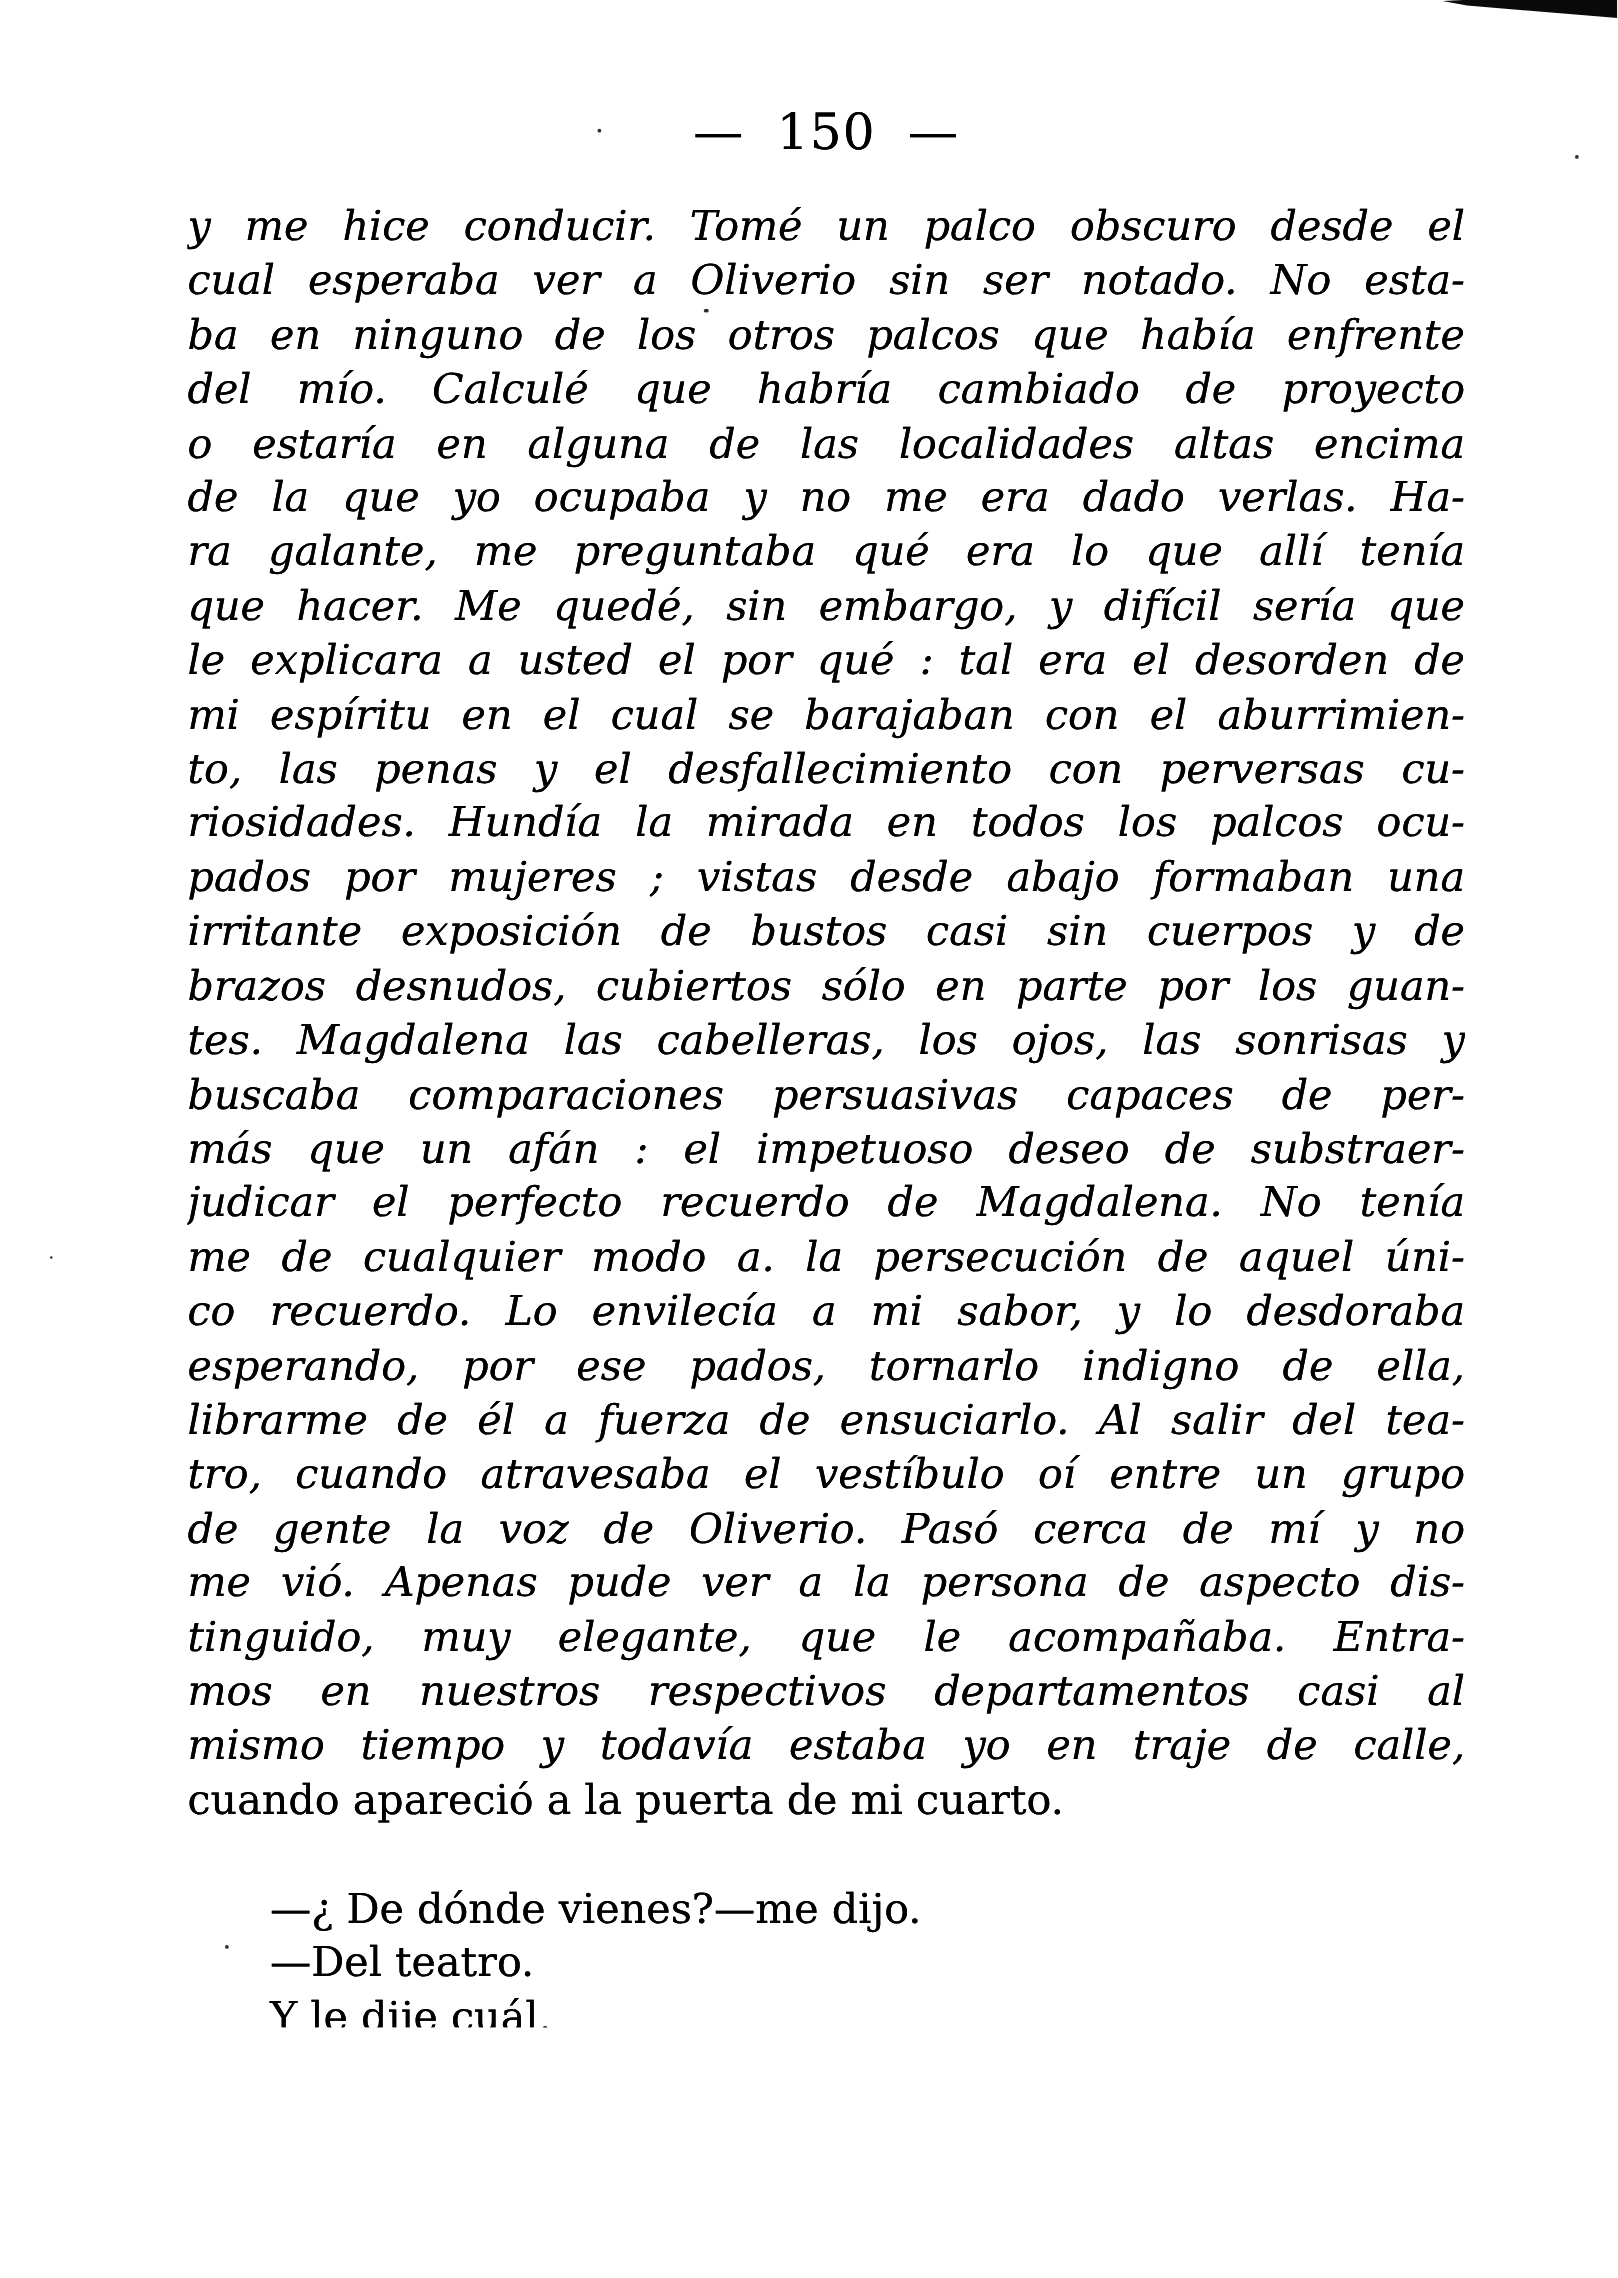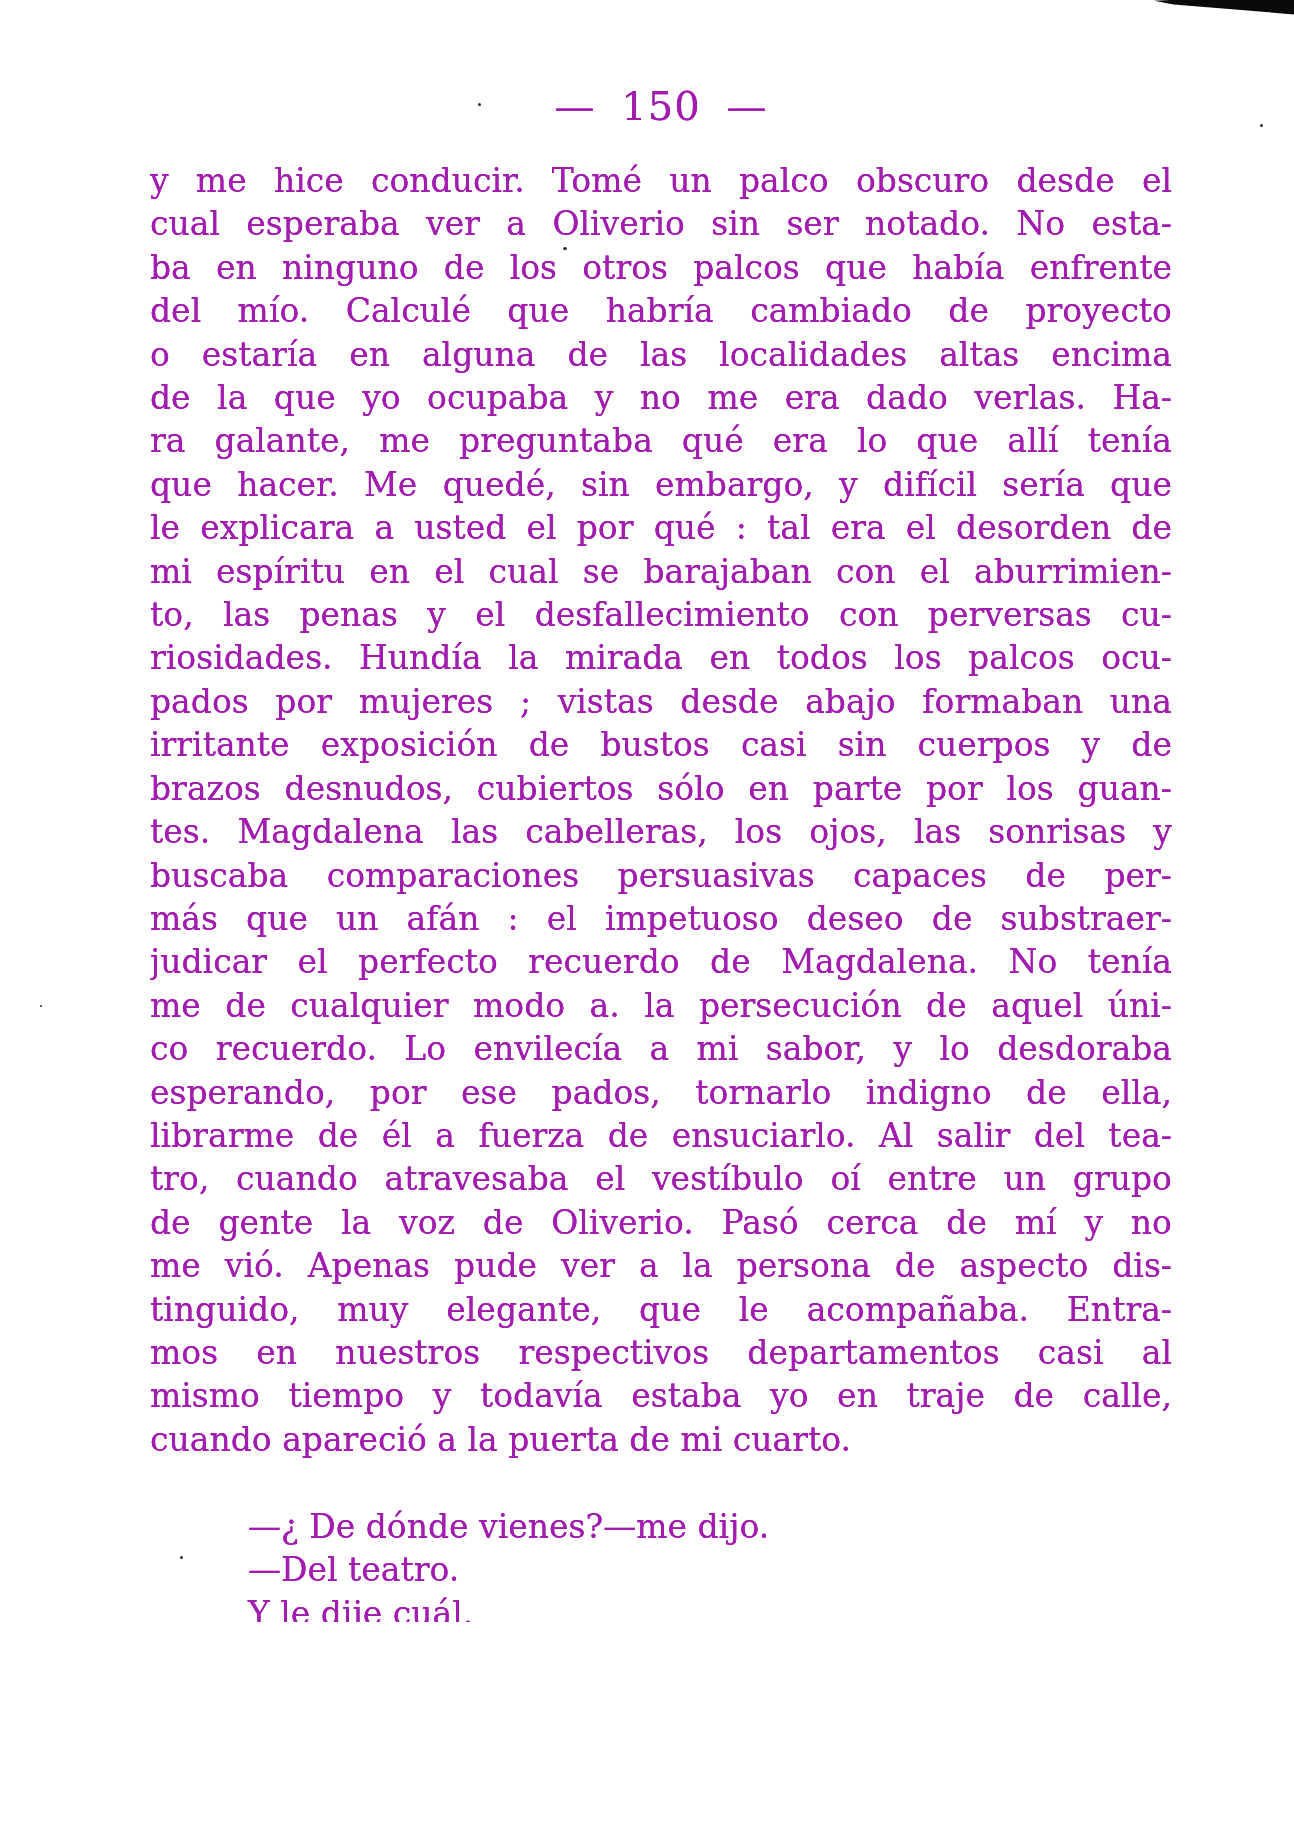--- a/index.html
+++ b/index.html
@@ -7,21 +7,21 @@
     padding: 0;
     background: #ffffff;
   }
   .page {
     position: relative;
     width: 1294px;
     height: 1622px;
     background: #ffffff;
     overflow: hidden;
     font-family: "DejaVu Serif", serif;
-    color: #a21caf;
+    color: #000000;
   }
   
   .corner-artifact {
     position: absolute;
     top: 0;
     right: 0;
     width: 140px;
     height: 20px;
     background: #0a0a0a;
     clip-path: polygon(0% 4%, 12% 0%, 100% 0%, 100% 72%, 14% 22%);
@@ -45,35 +45,36 @@
   }
   .text-block {
     position: absolute;
     top: 159px;
     left: 150px;
     width: 1022px;
   }
   .dialogue-block {
     position: absolute;
     top: 1505px; 
-    left: 168px;
+    left: 136px;
     width: 1022px;
   }
   .line {
     height: 43.42px;
     line-height: 43.42px;
     font-size: 33px;
     white-space: nowrap;
     overflow: hidden;
     text-shadow: 0 0 0.45px currentColor;
   }
   .line.justified {
     white-space: normal;
     text-align: justify;
     text-align-last: justify;
+    font-style: italic;
   }
   .line.dialogue-line {
     padding-left: 80px;
   }
 </style>
 </head>
 <body>
 
 <div class="page">
 

